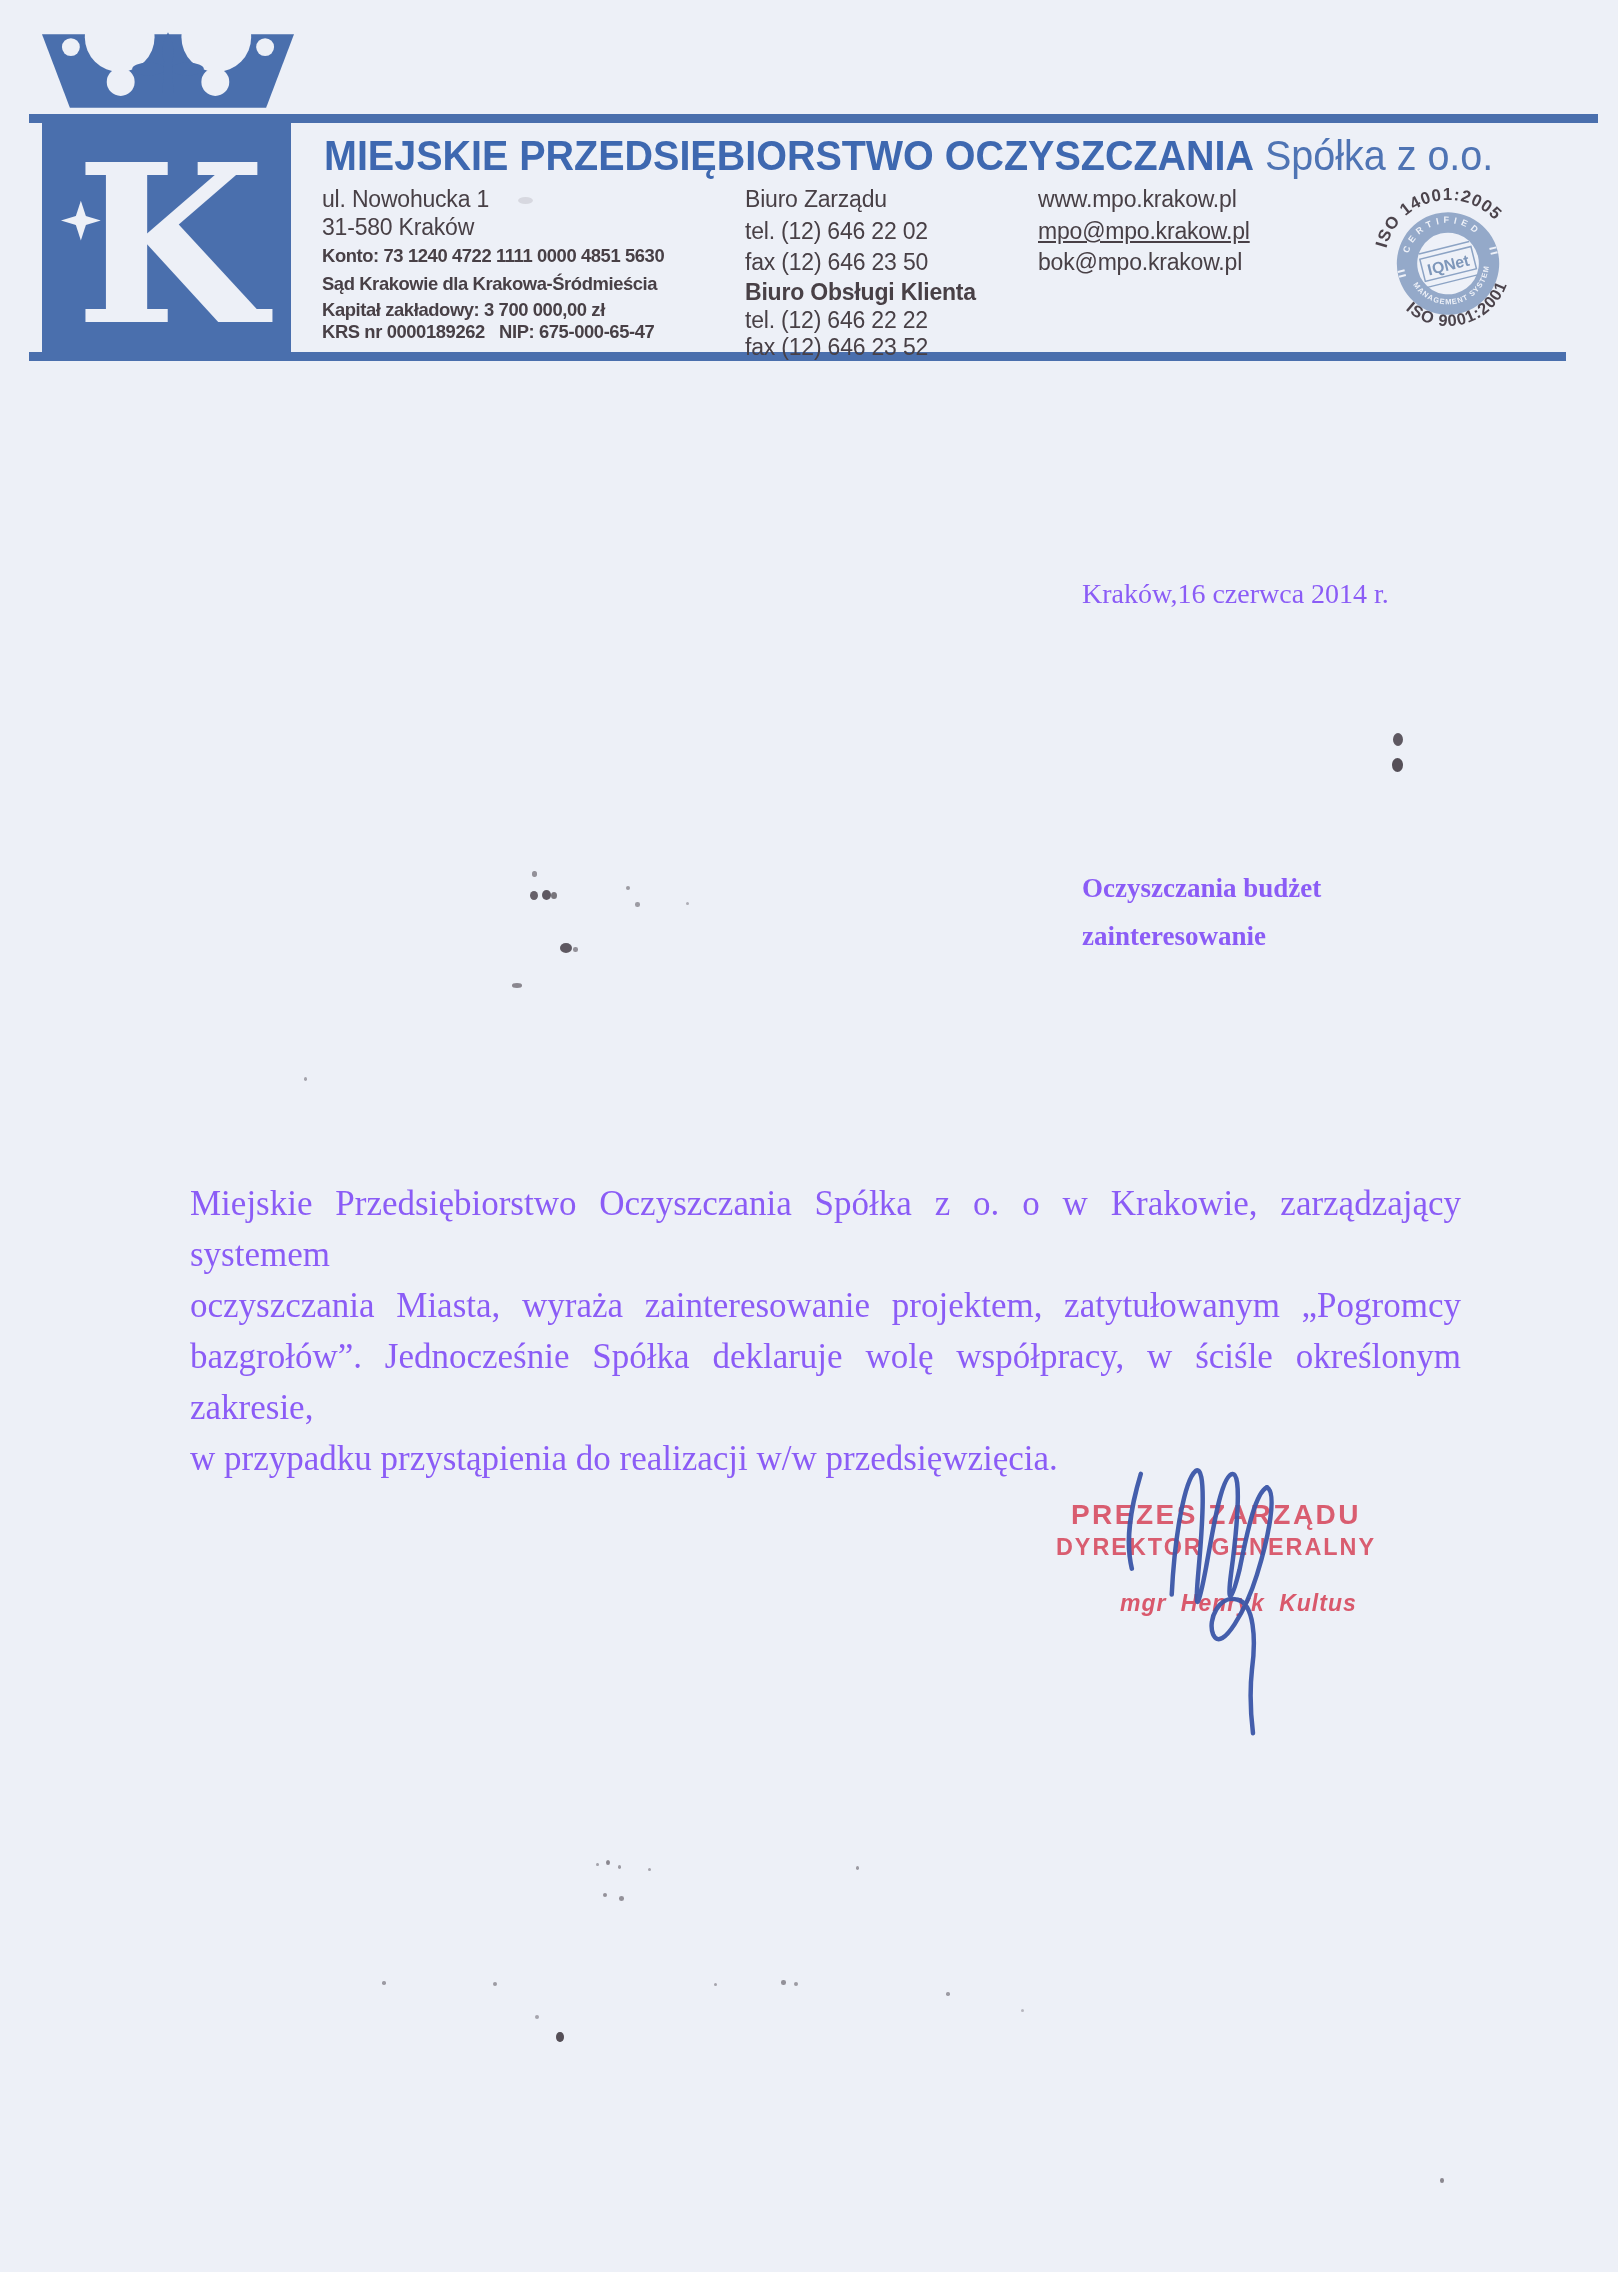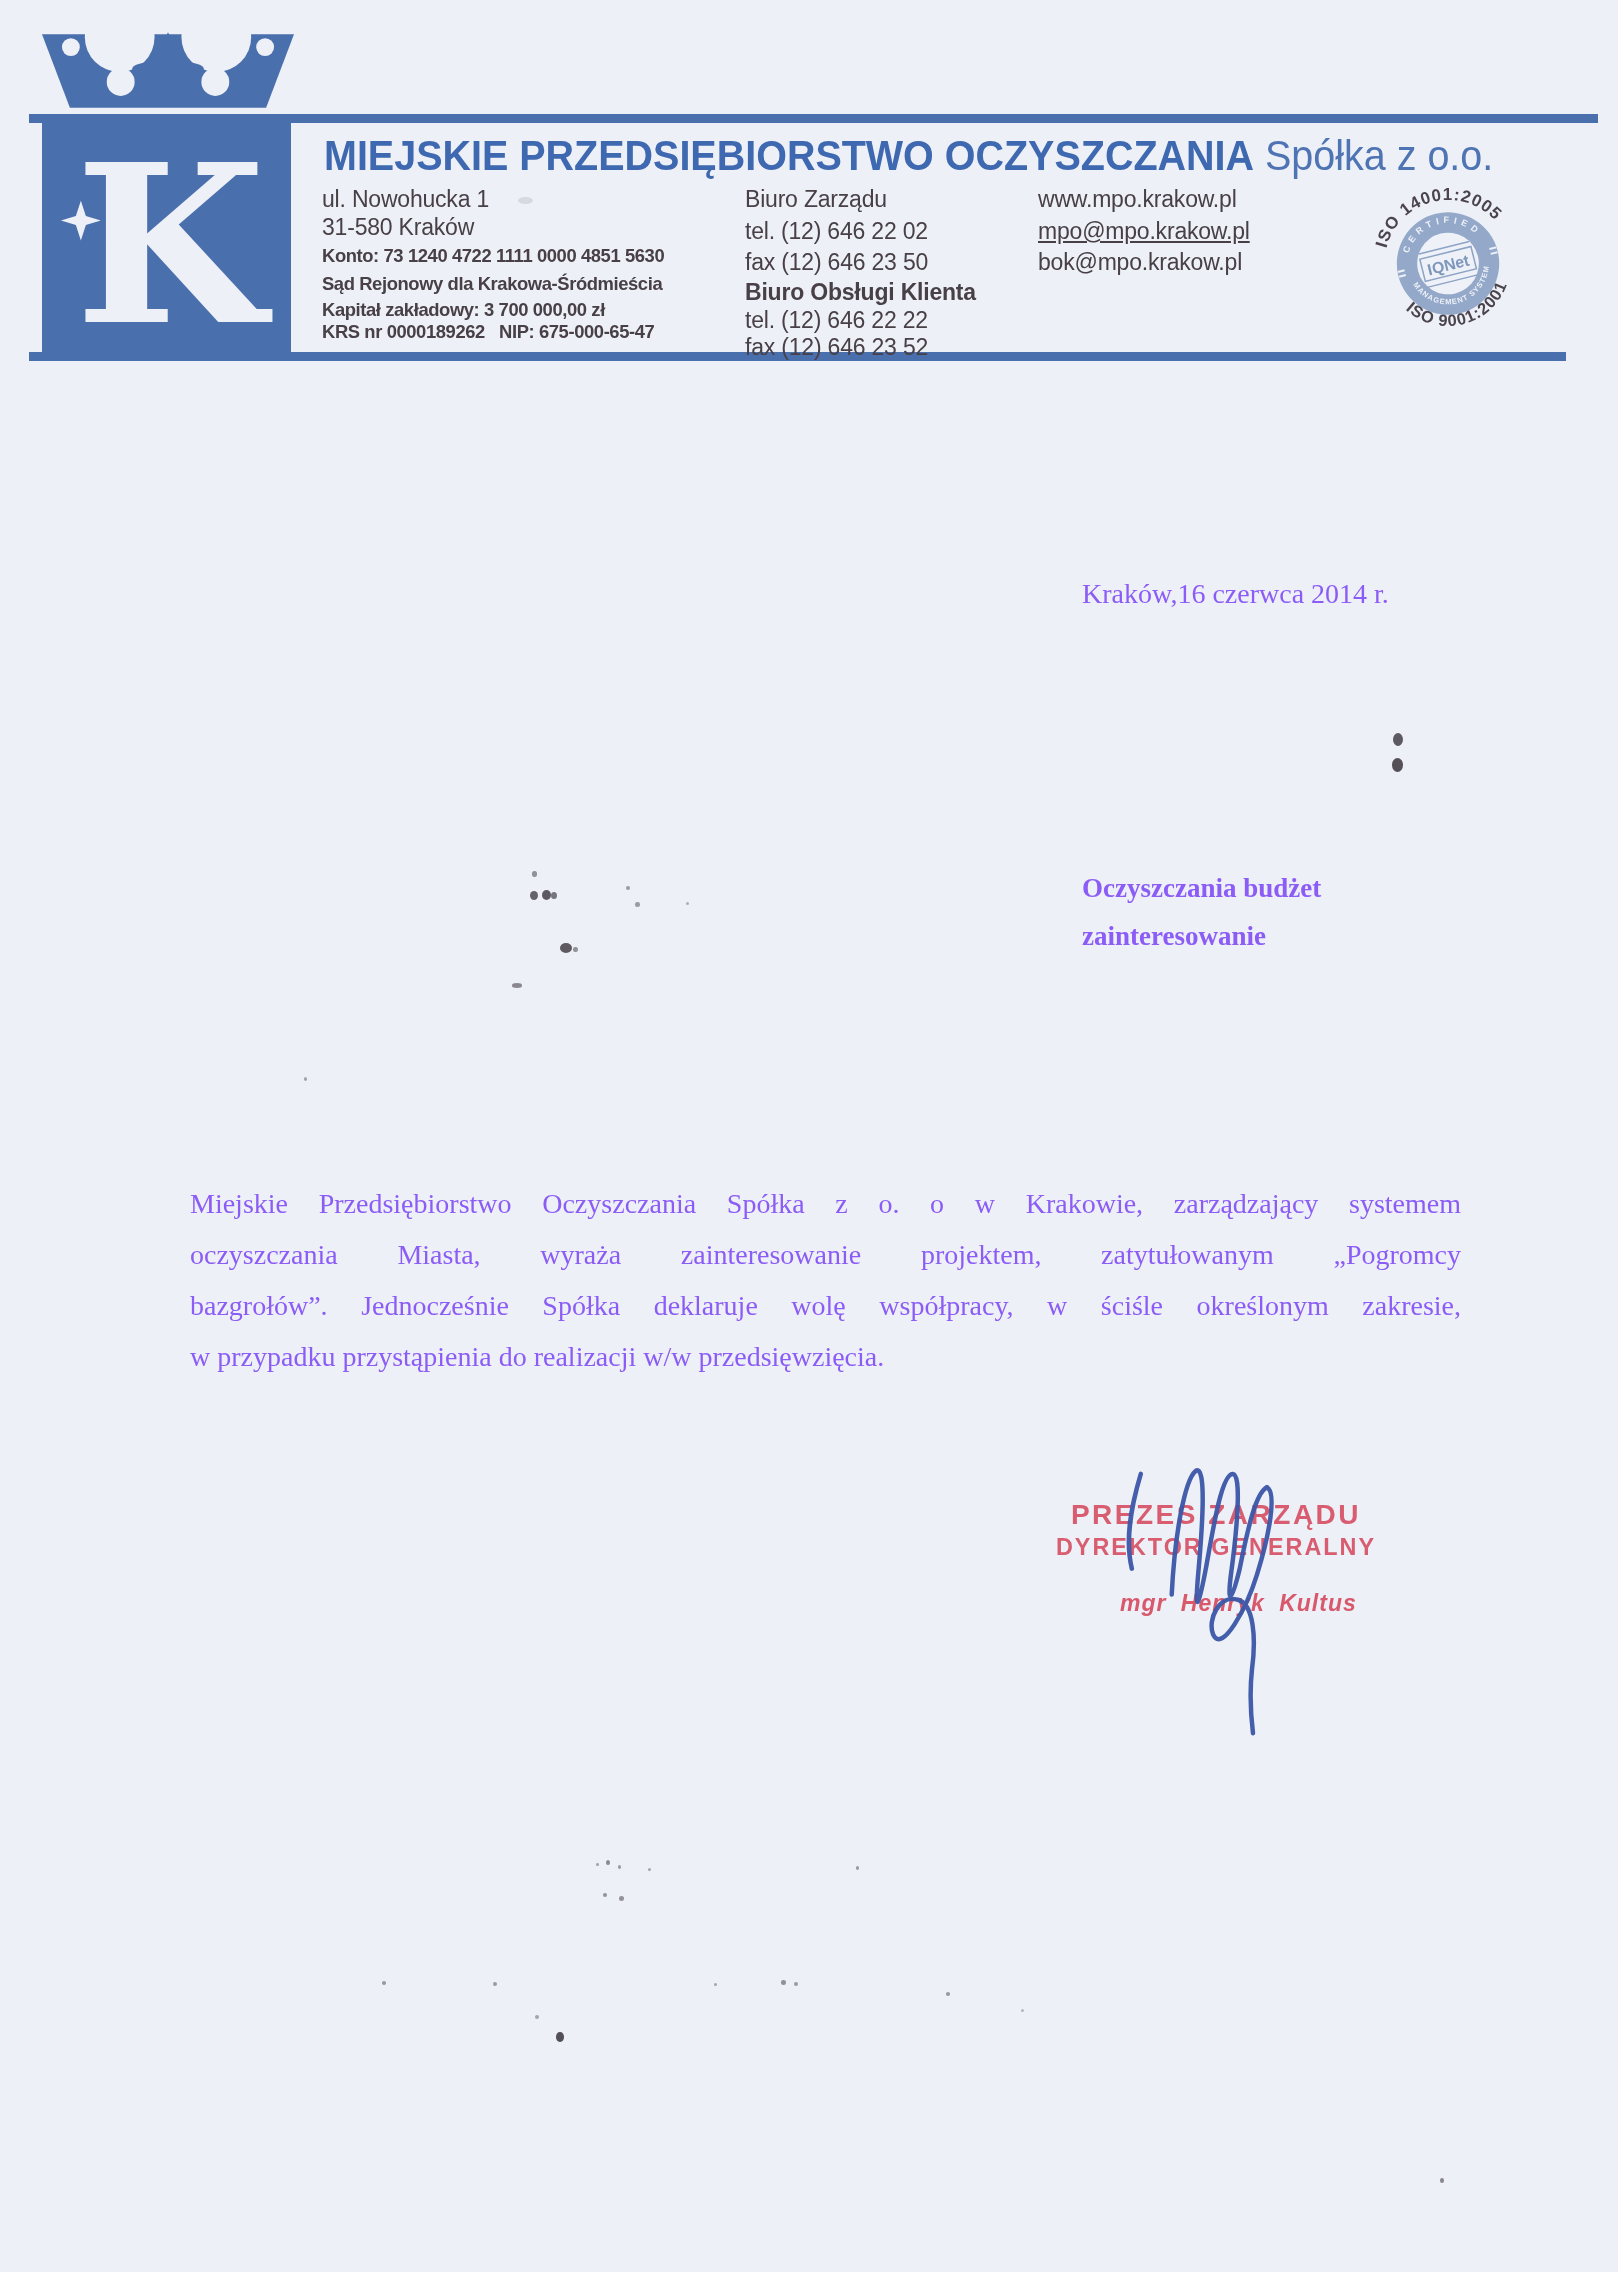--- a/index.html
+++ b/index.html
@@ -19,21 +19,21 @@
   }
   .company-title .suffix{font-weight:normal;color:#4f74b4;}
   .hcol{position:absolute;white-space:pre;color:#484046;text-align:center;}
   .hl{position:absolute;left:0;white-space:pre;}
   .hl.big{font-size:23px;letter-spacing:-0.2px;}
   .hl.small{font-size:18.4px;font-weight:bold;letter-spacing:-0.4px;}
   
   .serif{font-family:"Liberation Serif", serif;color:#8b5cf6;}
   .dateline{position:absolute;left:1082px;top:578px;font-size:28px;white-space:nowrap;}
   .subject{position:absolute;left:1082px;top:864px;font-size:27px;font-weight:bold;line-height:48px;white-space:nowrap;}
-  .para{position:absolute;left:190px;top:1178px;width:1271px;font-size:28px;line-height:51px;}
+  .para{position:absolute;left:190px;top:1178px;width:1271px;font-size:35px;line-height:51px;}
   .para .ln{display:block;}
   .para .just{text-align:justify;text-align-last:justify;}
   
   .stamp{position:absolute;left:1044px;top:1499px;width:344px;color:#d85165;text-align:center;}
   .stamp .s1{position:absolute;left:0;top:0;width:100%;font-size:28px;font-weight:bold;letter-spacing:2.5px;white-space:nowrap;opacity:.92;}
   .stamp .s2{position:absolute;left:0;top:35px;width:100%;font-size:23.4px;font-weight:bold;letter-spacing:2px;white-space:nowrap;opacity:.92;}
   .stamp .s3{position:absolute;left:22.4px;top:91px;width:100%;font-size:23px;font-weight:bold;font-style:italic;letter-spacing:1px;word-spacing:7px;white-space:nowrap;opacity:.95;}
   .speck{position:absolute;background:#39323b;border-radius:50%;}
 </style>
 </head>
@@ -64,21 +64,21 @@
 </div>
 
 <div class="hline" style="left:29px;top:352px;width:1537px;"></div>
 
 <div class="company-title"><span>MIEJSKIE PRZEDSIĘBIORSTWO OCZYSZCZANIA</span><span class="suffix"> Spółka z o.o.</span></div>
 
 <div class="hcol" style="left:322px;top:0;">
   <div class="hl big" style="top:186px;">ul. Nowohucka 1</div>
   <div class="hl big" style="top:214px;">31-580 Kraków</div>
   <div class="hl small" style="top:245px;">Konto: 73 1240 4722 1111 0000 4851 5630</div>
-  <div class="hl small" style="top:273px;">Sąd Rejonowy dla Krakowa-Śródmieścia</div>
+  <div class="hl small" style="top:273px;">Sąd Krakowie dla Krakowa-Śródmieścia</div>
   <div class="hl small" style="top:299px;">Kapitał zakładowy: 3 700 000,00 zł</div>
   <div class="hl small" style="top:321px;">KRS nr 0000189262   NIP: 675-000-65-47</div>
 </div>
 
 <div class="hcol" style="left:745px;top:0;">
   <div class="hl big" style="top:186px;">Biuro Zarządu</div>
   <div class="hl big" style="top:218px;">tel. (12) 646 22 02</div>
   <div class="hl big" style="top:249px;">fax (12) 646 23 50</div>
   <div class="hl big" style="top:279px;font-weight:bold;">Biuro Obsługi Klienta</div>
   <div class="hl big" style="top:307px;">tel. (12) 646 22 22</div>

